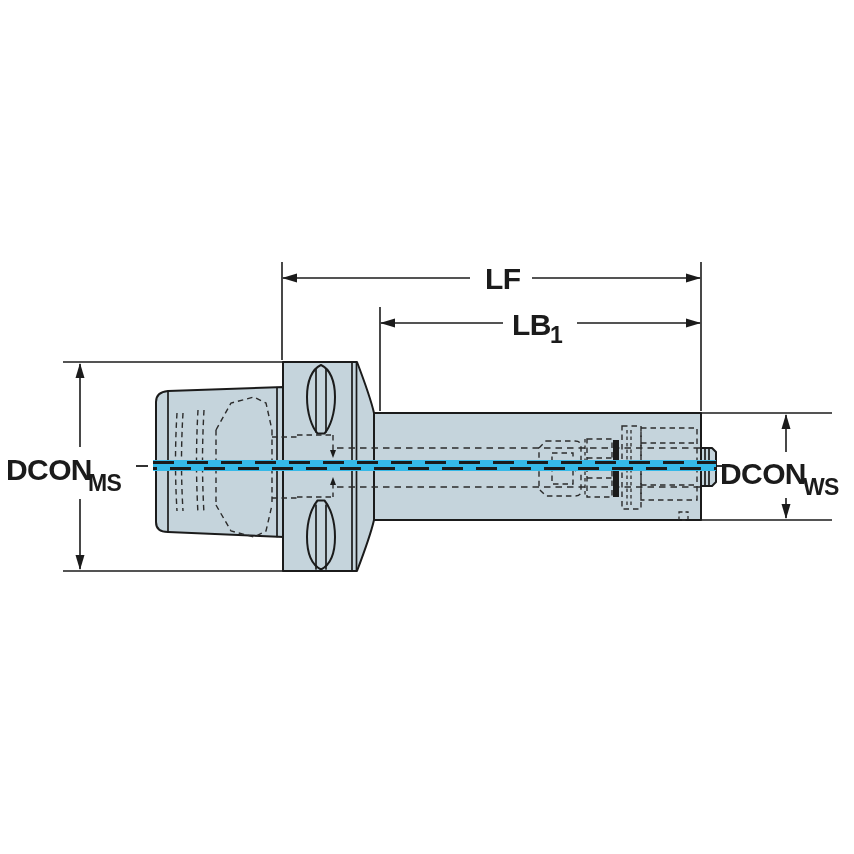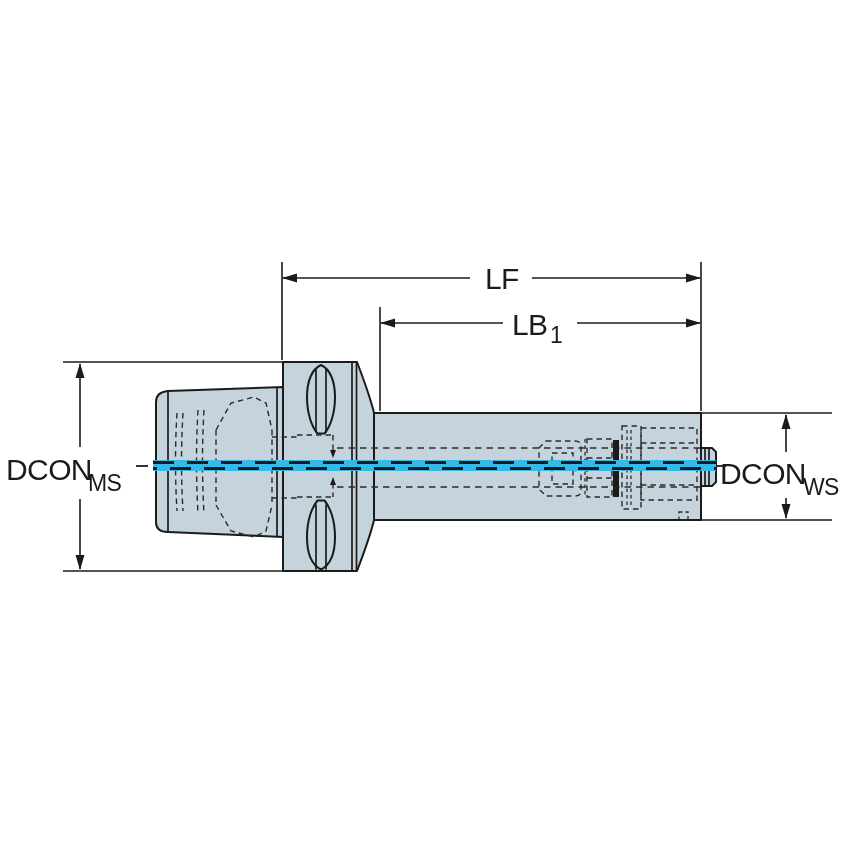--- a/index.html
+++ b/index.html
@@ -1,16 +1,16 @@
 <!DOCTYPE html>
 <html style="--background: #ffffff; --body-fill: #c5d4dc; --outline: #1b1b1b; --hidden-line: #2b2b2b; --centerline-cyan: #35b9e8;"><head>
 <meta charset="utf-8">
 <style>
   html,body{margin:0;padding:0;background:#fff;}
-  #stage{width:854px;height:608px;position:relative;background:var(--background,#fff);}
+  #stage{width:854px;height:608px;position:relative;background:var(--background,#fff);font-weight:bold;}
   svg{display:block;}
   .dim{stroke:var(--outline);stroke-width:1.6;fill:none;}
   .arrow{fill:var(--outline);stroke:none;}
   .body-fill{fill:var(--body-fill);stroke:var(--outline);stroke-width:2;stroke-linejoin:round;}
   .edge{stroke:var(--outline);stroke-width:1.7;fill:none;stroke-linecap:round;}
   .hid{stroke:var(--hidden-line);stroke-width:1.4;fill:none;stroke-dasharray:5.5 4;}
   .hid2{stroke:var(--hidden-line);stroke-width:1.4;fill:none;stroke-dasharray:6.5 5;}
   .hid3{stroke:var(--hidden-line);stroke-width:1.3;fill:none;stroke-dasharray:3.5 3;}
   .solidband{fill:var(--outline);stroke:none;}
   .cl-cyan{fill:var(--centerline-cyan);stroke:none;}

